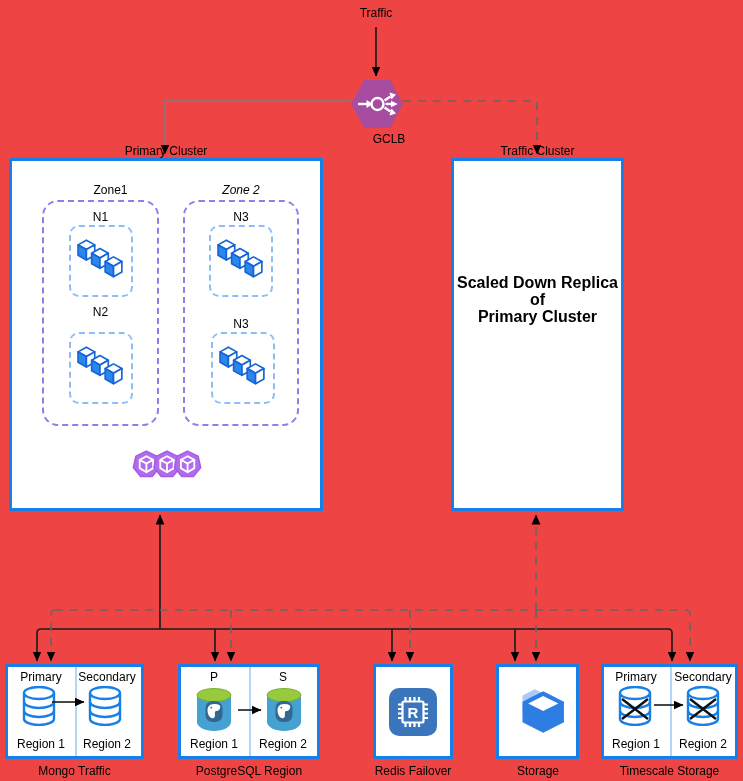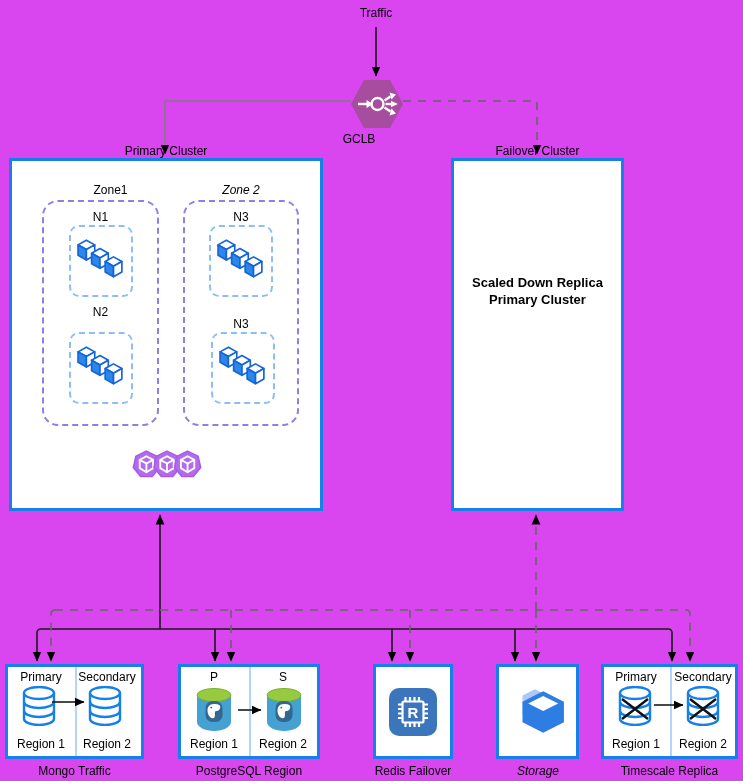--- a/index.html
+++ b/index.html
@@ -1,25 +1,25 @@
 <!DOCTYPE html>
 <html><head>
 <meta charset="utf-8">
 <style>
   html,body{margin:0;padding:0;background:#fff;}
-  .canvas{position:relative;width:743px;height:781px;background:#d946ef;overflow:hidden;
+  .canvas{position:relative;width:743px;height:781px;background:#ef4444;overflow:hidden;
           font-family:"Liberation Sans",sans-serif;color:#000;}
   .abs{position:absolute;}
   .lbl{font-size:12px;text-align:center;line-height:14px;white-space:nowrap;}
   .cluster-box{border:3px solid #1780e8;background:#fff;box-sizing:border-box;}
   .zone{border:2px dashed #8f7ee8;border-radius:16px;box-sizing:border-box;background:transparent;}
   .node{border:2px dashed #8cbef5;border-radius:10px;box-sizing:border-box;}
   .db-box{border:3px solid #1780e8;background:#fff;box-sizing:border-box;}
   .divider{position:absolute;top:0;bottom:0;left:50%;width:2px;background:#b3d6f8;}
-  .failover-text{font-size:13px;font-weight:bold;text-align:center;line-height:17px;}
+  .failover-text{font-size:16px;font-weight:bold;text-align:center;line-height:17px;}
   #overlay{position:absolute;left:0;top:0;pointer-events:none;}
   svg{display:block;}
 </style>
 </head>
 <body>
 
 <div class="canvas">
 
   <svg width="0" height="0" style="position:absolute" aria-hidden="true">
     <defs>
@@ -68,21 +68,21 @@
       <path d="M34.5 24 L40.5 24"></path>
       <path d="M33.5 27.5 L39.5 31.5"></path>
     </g>
     <g fill="#ffffff" stroke="none">
       <polygon points="15.5,20 22,24 15.5,28"></polygon>
       <polygon points="38.5,12.5 45,14.5 40.5,19.5"></polygon>
       <polygon points="40,20.8 46.8,24 40,27.2"></polygon>
       <polygon points="38.5,35.5 45,33.5 40.5,28.5"></polygon>
     </g>
   </svg>
-  <div class="abs lbl" style="left:333px;top:132px;width:52px;text-align:center;">GCLB</div>
+  <div class="abs lbl" style="left:363px;top:132px;width:52px;text-align:center;">GCLB</div>
 
   <div class="abs lbl" style="left:9px;top:144px;width:314px;">Primary Cluster</div>
   <div class="abs cluster-box" style="left:9px;top:158px;width:314px;height:353px;"></div>
 
   <div class="abs lbl" style="left:52px;top:183px;width:117px;">Zone1</div>
   <div class="abs zone" style="left:42px;top:200px;width:117px;height:226px;"></div>
   <div class="abs lbl" style="left:42px;top:210px;width:117px;">N1</div>
   <div class="abs node" style="left:69px;top:225px;width:64px;height:72px;"></div>
   <svg class="abs" style="left:77px;top:238px;" width="48" height="44" viewBox="0 0 46 40">
       <use href="#cubes3"></use>
@@ -105,24 +105,25 @@
   <svg class="abs" style="left:219px;top:345px;" width="48" height="44" viewBox="0 0 46 40">
       <use href="#cubes3"></use>
     </svg>
 
   <svg class="abs" style="left:132px;top:449px;" width="70" height="30" viewBox="0 0 68 29">
     <use href="#pod"></use>
       <use href="#pod" transform="translate(20,0)"></use>
       <use href="#pod" transform="translate(40,0)"></use>
   </svg>
 
-  <div class="abs lbl" style="left:451px;top:144px;width:173px;">Failover Cluster</div>
+  <div class="abs lbl" style="left:451px;top:144px;width:173px;">Traffic Cluster</div>
   <div class="abs cluster-box" style="left:451px;top:158px;width:173px;height:353px;"></div>
   <div class="abs failover-text" style="left:451px;top:274px;width:173px;">
     <div>Scaled Down Replica</div>
+    <div>of</div>
     <div>Primary Cluster</div>
   </div>
 
   <div class="abs db-box" style="left:5px;top:664px;width:139px;height:95px;">
       <div class="divider"></div>
     </div>
   <div class="abs lbl" style="left:8px;top:670px;width:66px;">Primary</div>
   <div class="abs lbl" style="left:72px;top:670px;width:70px;">Secondary</div>
   <svg class="abs" style="left:22px;top:686px;" width="34" height="40" viewBox="0 0 34 40">
       <use href="#dbcyl"></use>
@@ -171,36 +172,36 @@
   </svg>
   <div class="abs lbl" style="left:363px;top:764px;width:100px;">Redis Failover</div>
 
   <div class="abs db-box" style="left:496px;top:664px;width:83px;height:95px;"></div>
   <svg class="abs" style="left:508px;top:687px;" width="58" height="50" viewBox="0 0 56 48">
     <polygon points="14,8 26,2 38,8 38,26 26,32 14,26" fill="#adc9f8"></polygon>
     <polygon points="20,11 32,5 44,11 44,29 32,35 20,29" fill="#79a8f4"></polygon>
     <polygon points="34,4 54,14 54,34 34,44 14,34 14,14" fill="#2e7de3"></polygon>
     <polygon points="34,8.5 48.5,15.8 34,23 19.5,15.8" fill="#ffffff"></polygon>
   </svg>
-  <div class="abs lbl" style="left:497px;top:764px;width:82px;font-style:italic;">Storage</div>
+  <div class="abs lbl" style="left:497px;top:764px;width:82px;">Storage</div>
 
   <div class="abs db-box" style="left:601px;top:664px;width:137px;height:95px;">
       <div class="divider"></div>
     </div>
   <div class="abs lbl" style="left:604px;top:670px;width:64px;">Primary</div>
   <div class="abs lbl" style="left:668px;top:670px;width:70px;">Secondary</div>
   <svg class="abs" style="left:618px;top:686px;" width="34" height="40" viewBox="0 0 34 40">
       <use href="#dbcyl-x"></use>
     </svg>
   <svg class="abs" style="left:686px;top:686px;" width="34" height="40" viewBox="0 0 34 40">
       <use href="#dbcyl-x"></use>
     </svg>
   <div class="abs lbl" style="left:604px;top:737px;width:64px;">Region 1</div>
   <div class="abs lbl" style="left:668px;top:737px;width:70px;">Region 2</div>
-  <div class="abs lbl" style="left:609px;top:764px;width:121px;">Timescale Replica</div>
+  <div class="abs lbl" style="left:609px;top:764px;width:121px;">Timescale Storage</div>
 
   <svg id="overlay" width="743" height="781" viewBox="0 0 743 781">
     <g fill="none" stroke="#1a1a1a" stroke-width="1.6">
       <path d="M376 27 L376 76" marker-end="url(#arrow)"></path>
       <path d="M351 101 L165 101 L165 154" stroke="#7d7d7d" marker-end="url(#arrow)"></path>
       <path d="M160 629 L160 515" marker-end="url(#arrow)"></path>
       <path d="M41 629 H668"></path>
       <path d="M41 629 Q37 629 37 633 L37 661" marker-end="url(#arrow)"></path>
       <path d="M215 629 L215 661" marker-end="url(#arrow)"></path>
       <path d="M392 629 L392 661" marker-end="url(#arrow)"></path>

